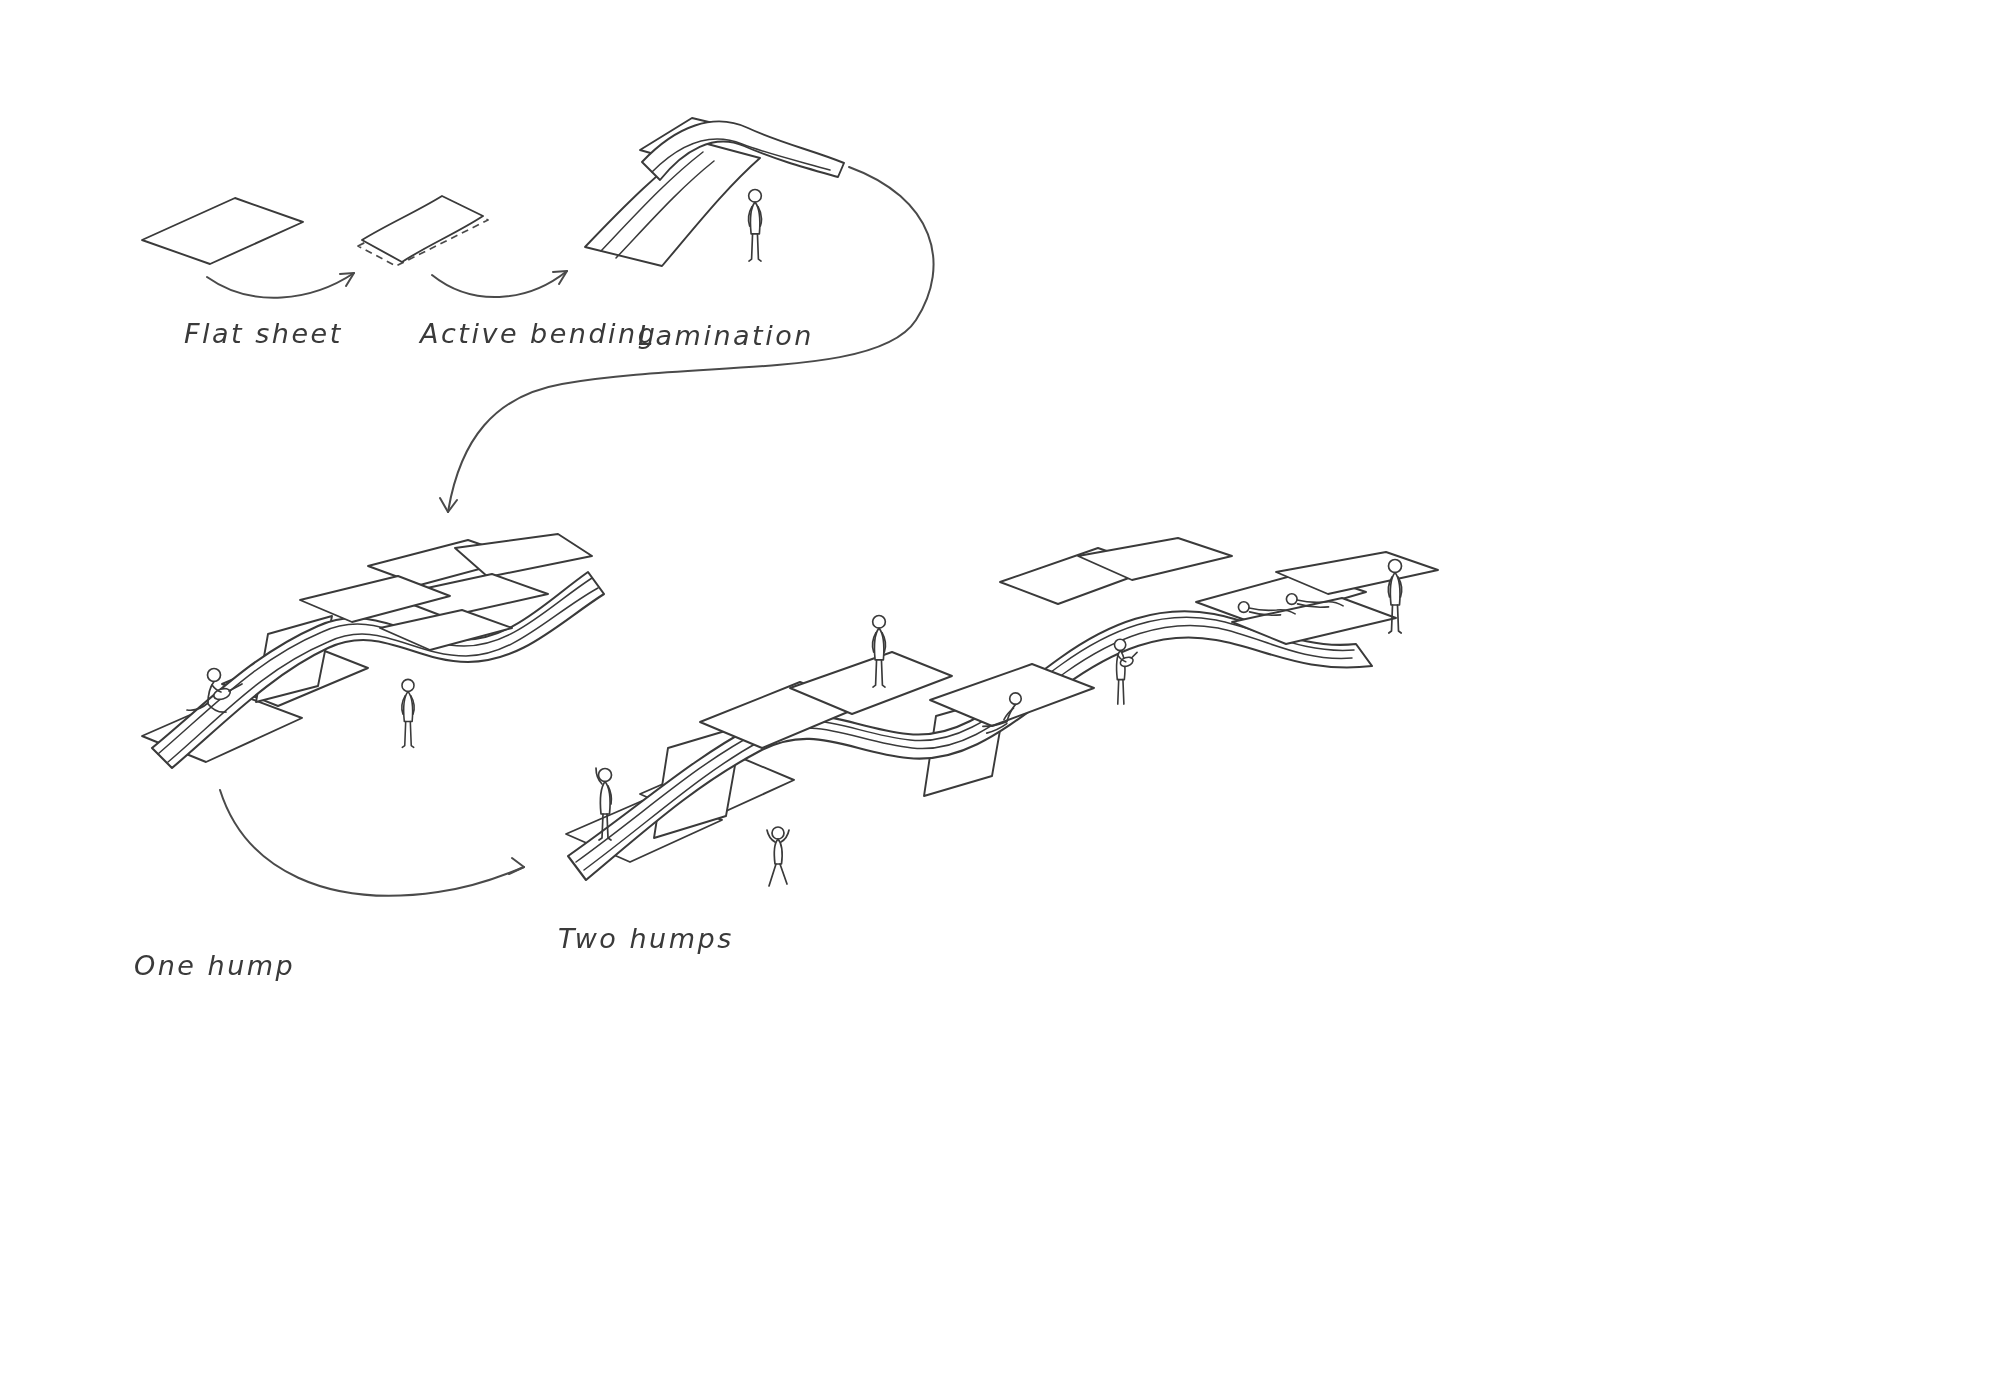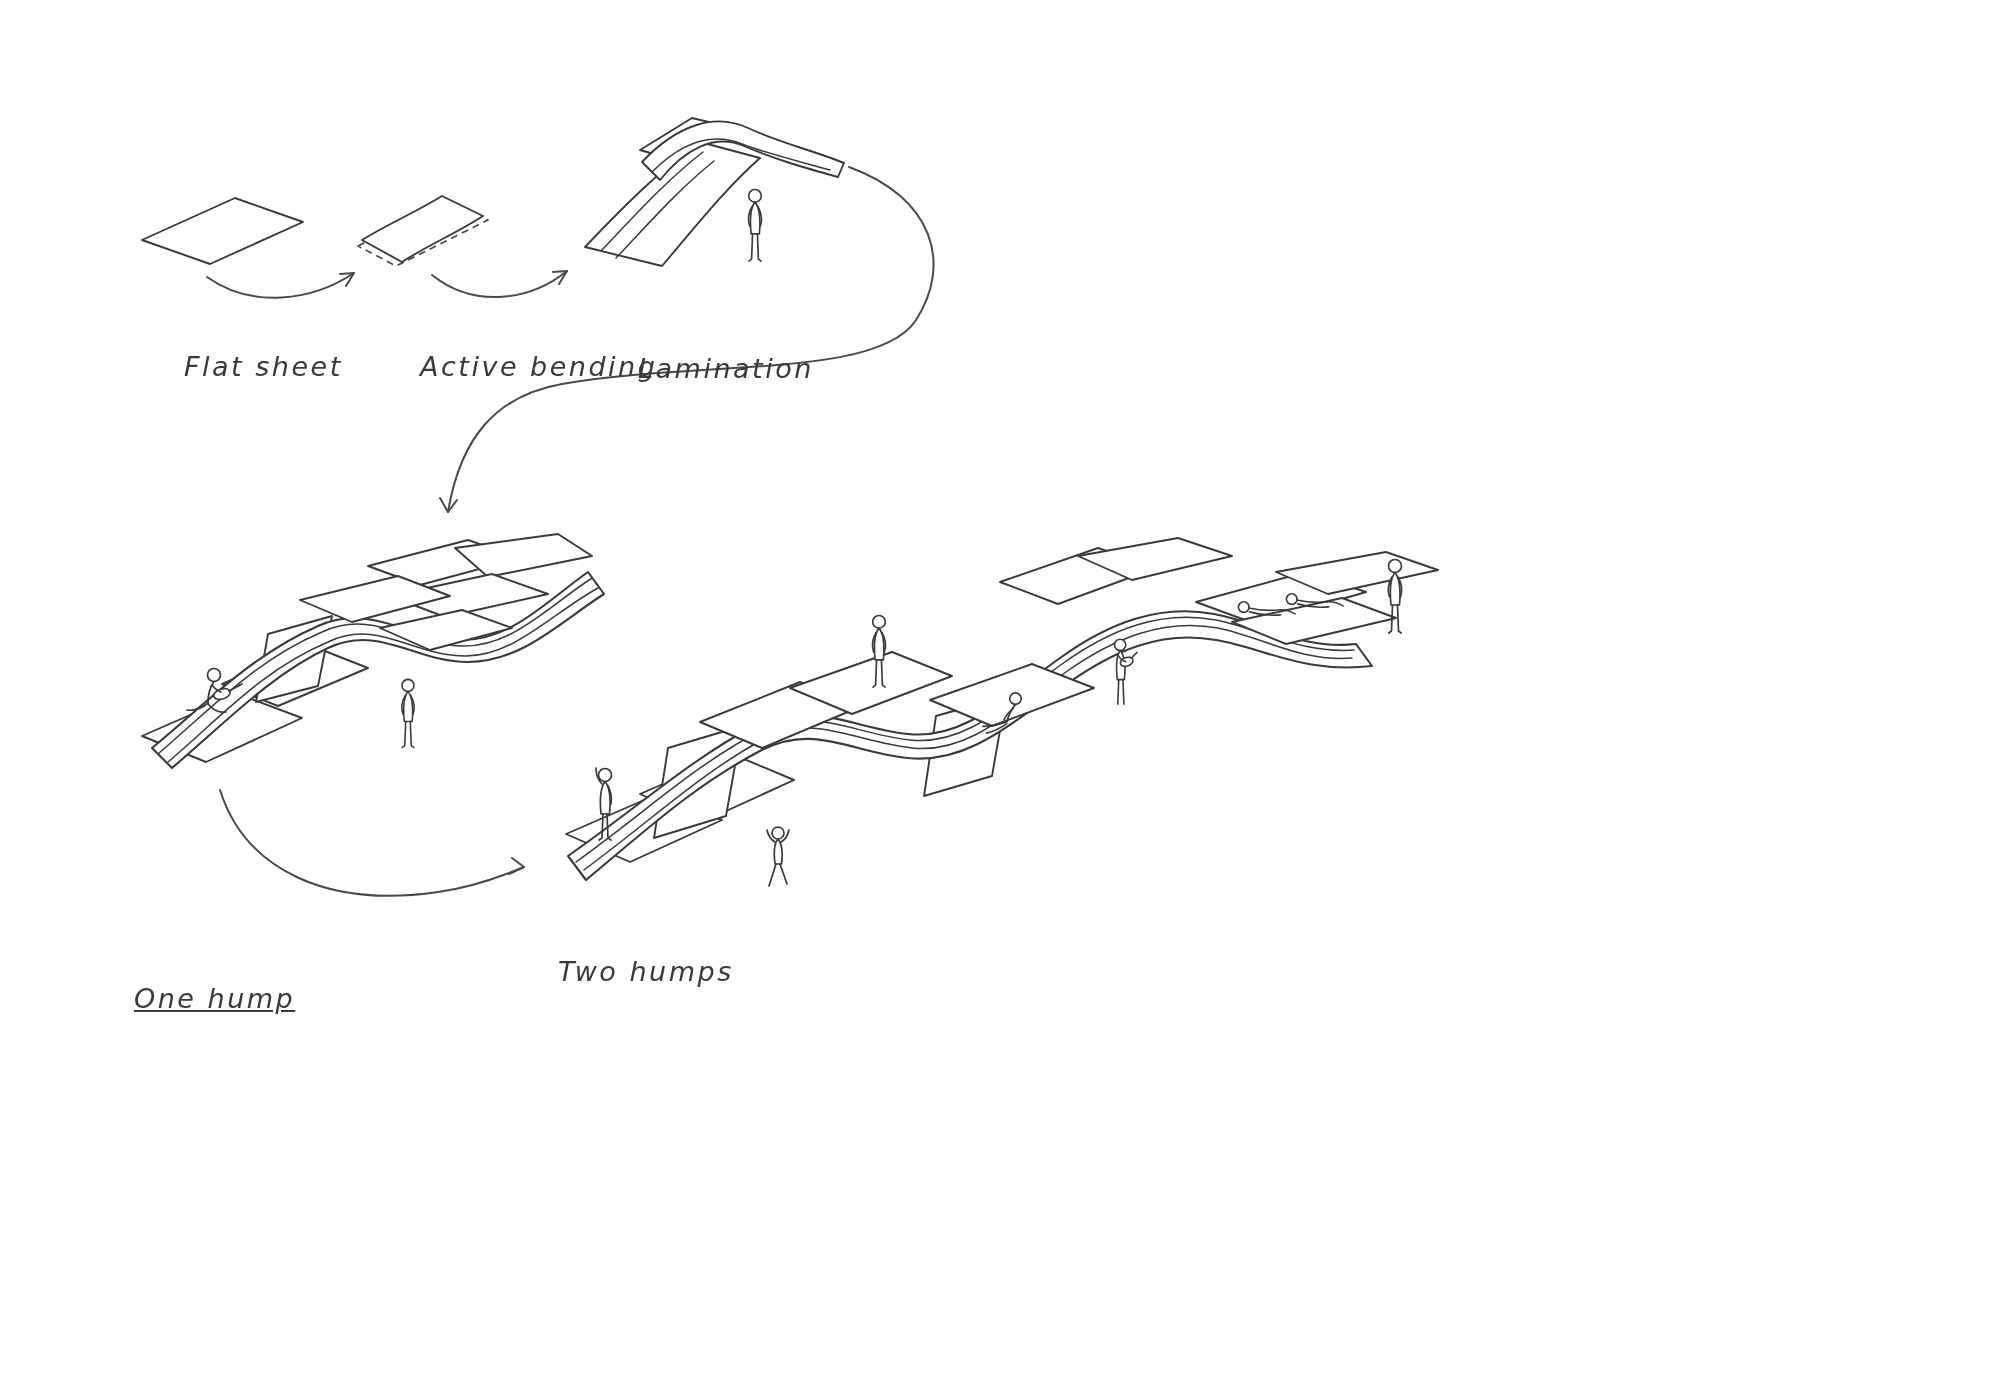--- a/index.html
+++ b/index.html
@@ -13,21 +13,20 @@
   .canvas svg{position:absolute;left:0;top:0;}
   .label{
     position:absolute;
     font-family:"DejaVu Sans",sans-serif;
     font-style:italic;
     font-size:27px;
     letter-spacing:2.5px;
     color:#3a3a3a;
     white-space:nowrap;
     user-select:none;
-    margin-top:33px;
   }
   
   .sheet{fill:#ffffff;stroke:#3a3a3a;stroke-width:1.9;stroke-linejoin:round;}
   .shell{fill:#ffffff;stroke:#3a3a3a;stroke-width:2.1;stroke-linejoin:round;}
   .lam{fill:none;stroke:#3a3a3a;stroke-width:1.5;stroke-linecap:round;}
   .arrow{fill:none;stroke:#4a4a4a;stroke-width:2;stroke-linecap:round;stroke-linejoin:round;}
   .dash{fill:none;stroke:#4a4a4a;stroke-width:1.7;stroke-dasharray:7 5;stroke-linejoin:round;}
   .fig{fill:none;stroke:#3a3a3a;stroke-width:1.7;stroke-linecap:round;stroke-linejoin:round;}
   .fighead{fill:#ffffff;stroke:#3a3a3a;stroke-width:1.7;}
   .figfill{fill:#ffffff;stroke:#3a3a3a;stroke-width:1.7;stroke-linejoin:round;}
@@ -177,17 +176,17 @@
       <use href="#fig-stand" x="1380" y="558" width="30" height="80"></use>
     </g>
   </svg>
 
   <div class="label" style="left:184px; top:318px;">Flat sheet</div>
 
   <div class="label" style="left:420px; top:318px;">Active bending</div>
 
   <div class="label" style="left:638px; top:320px;font-style:italic;">Lamination</div>
 
-  <div class="label" style="left:134px; top:950px;text-decoration:underline;">One hump</div>
+  <div class="label" style="left:134px; top:950px;">One hump</div>
 
   <div class="label" style="left:558px; top:923px;font-style:italic;">Two humps</div>
 
 </div>
 
 </body></html>

